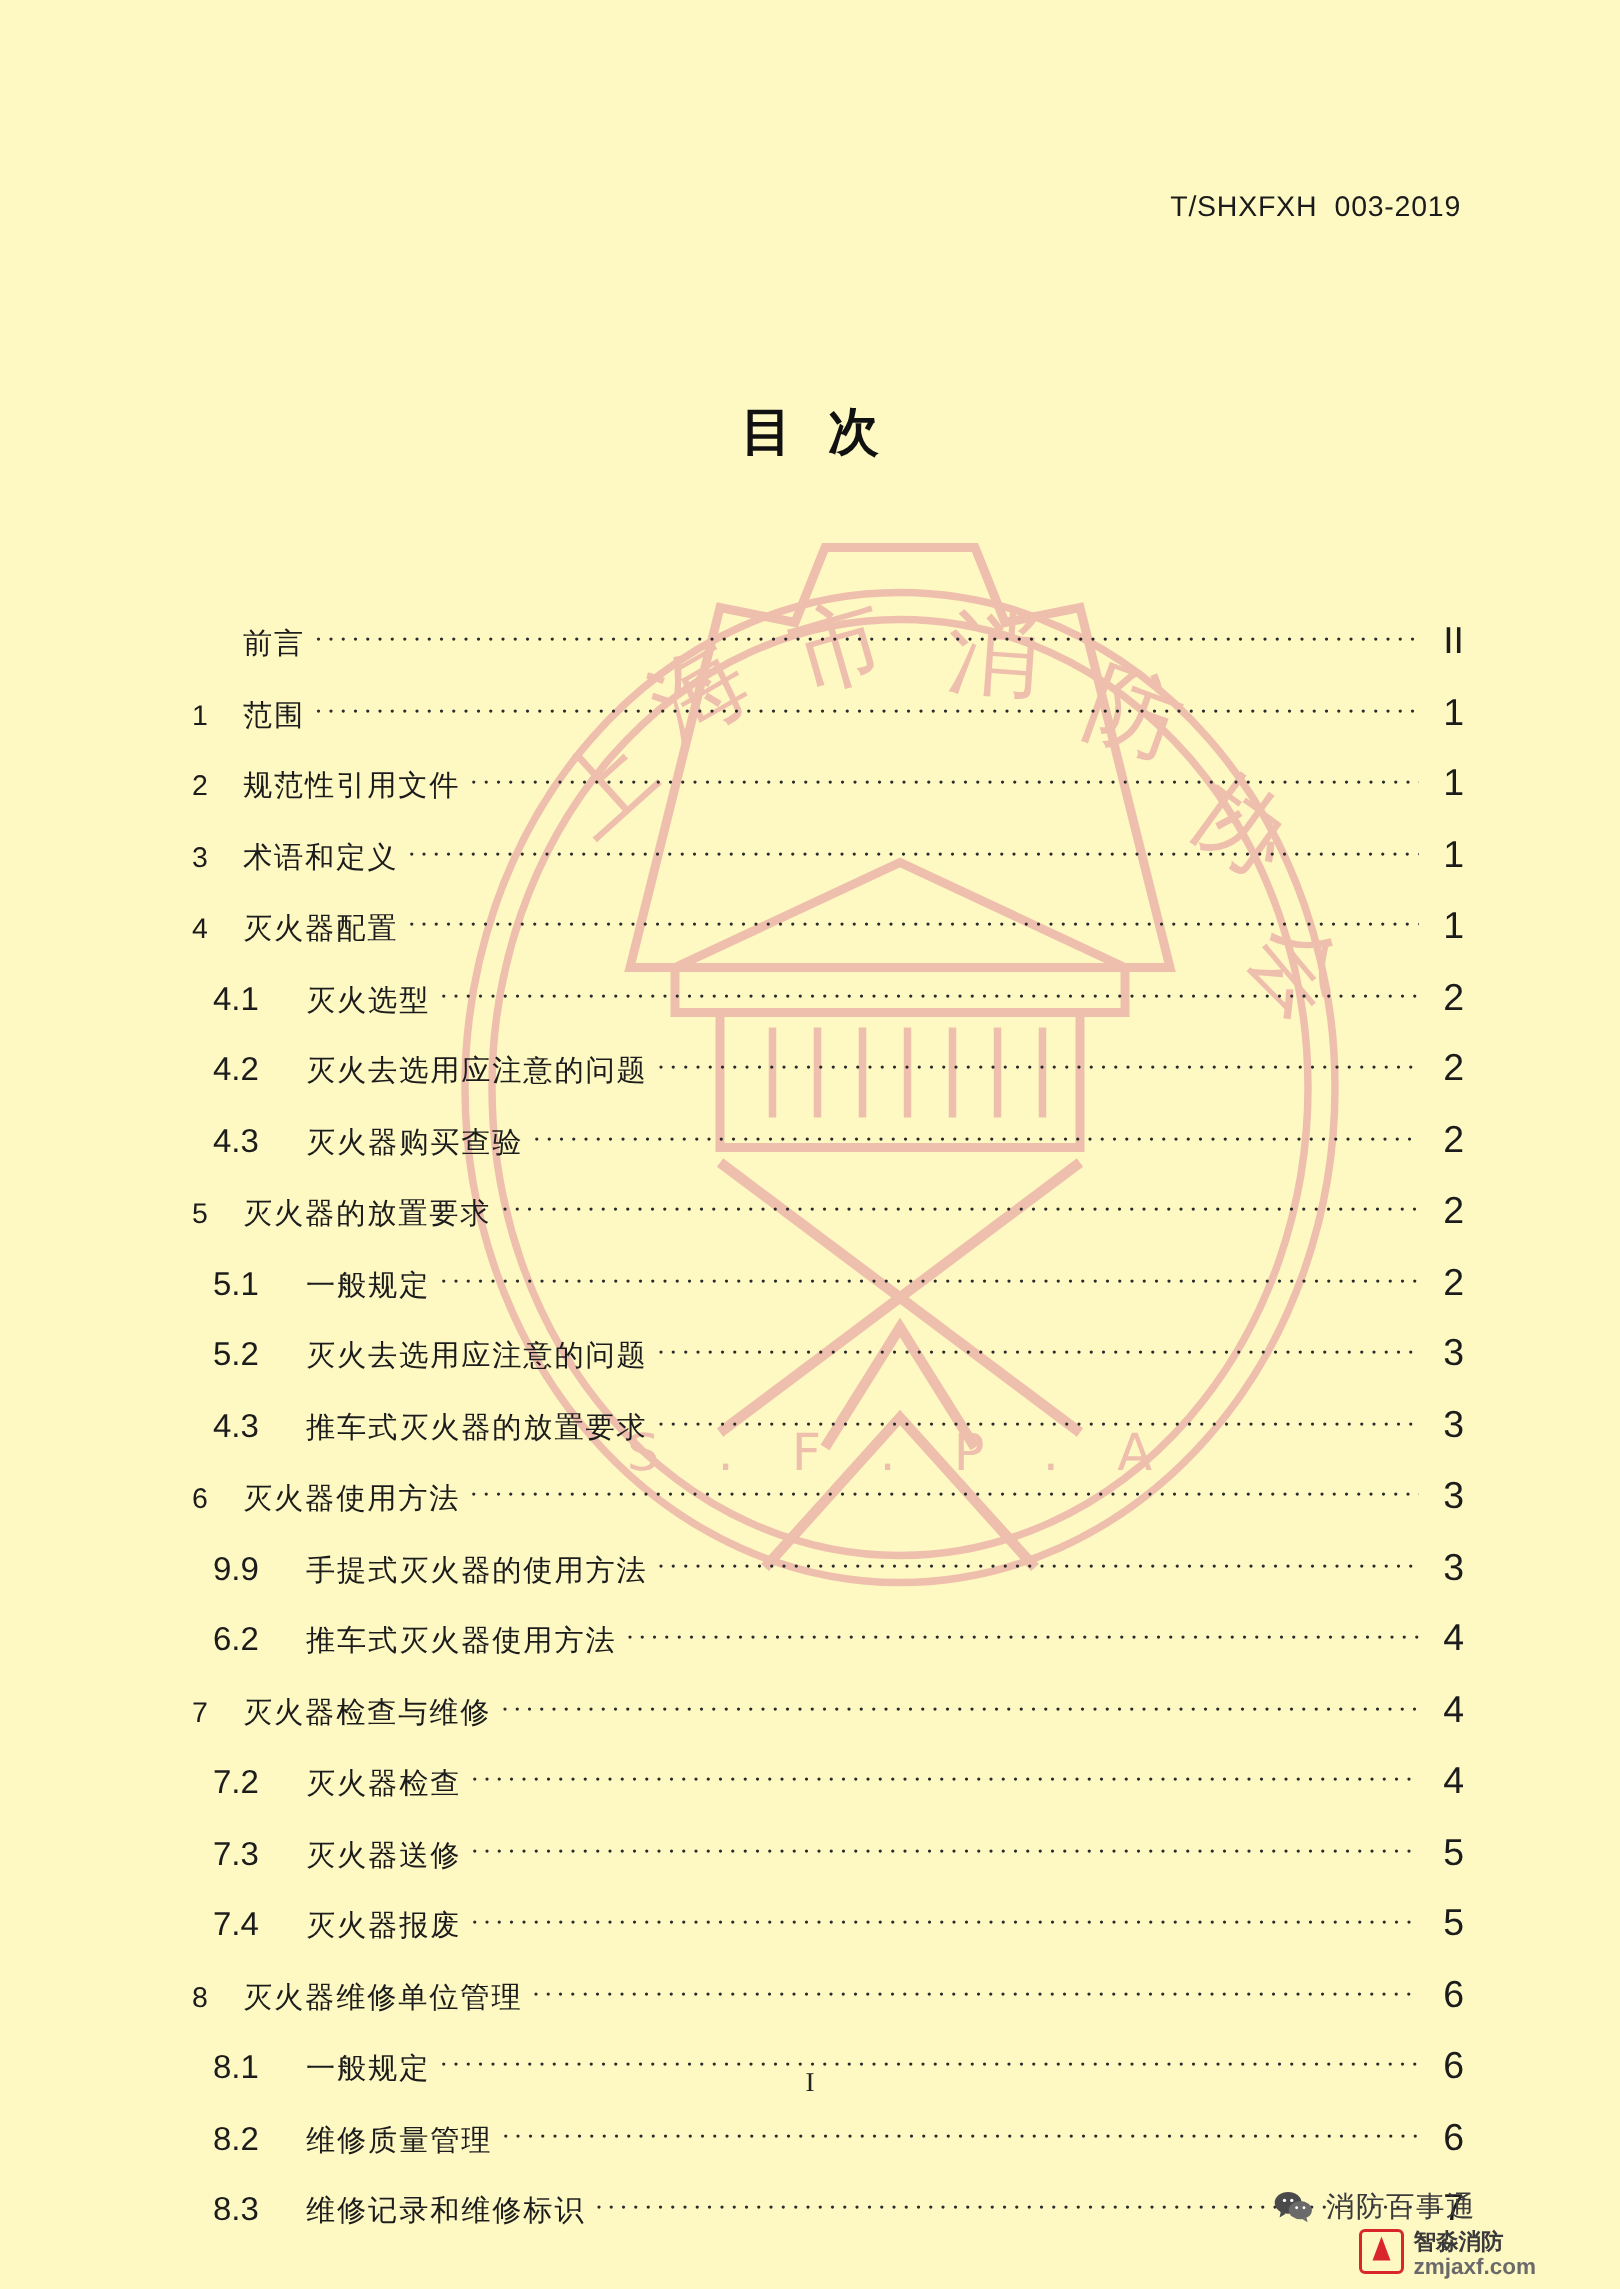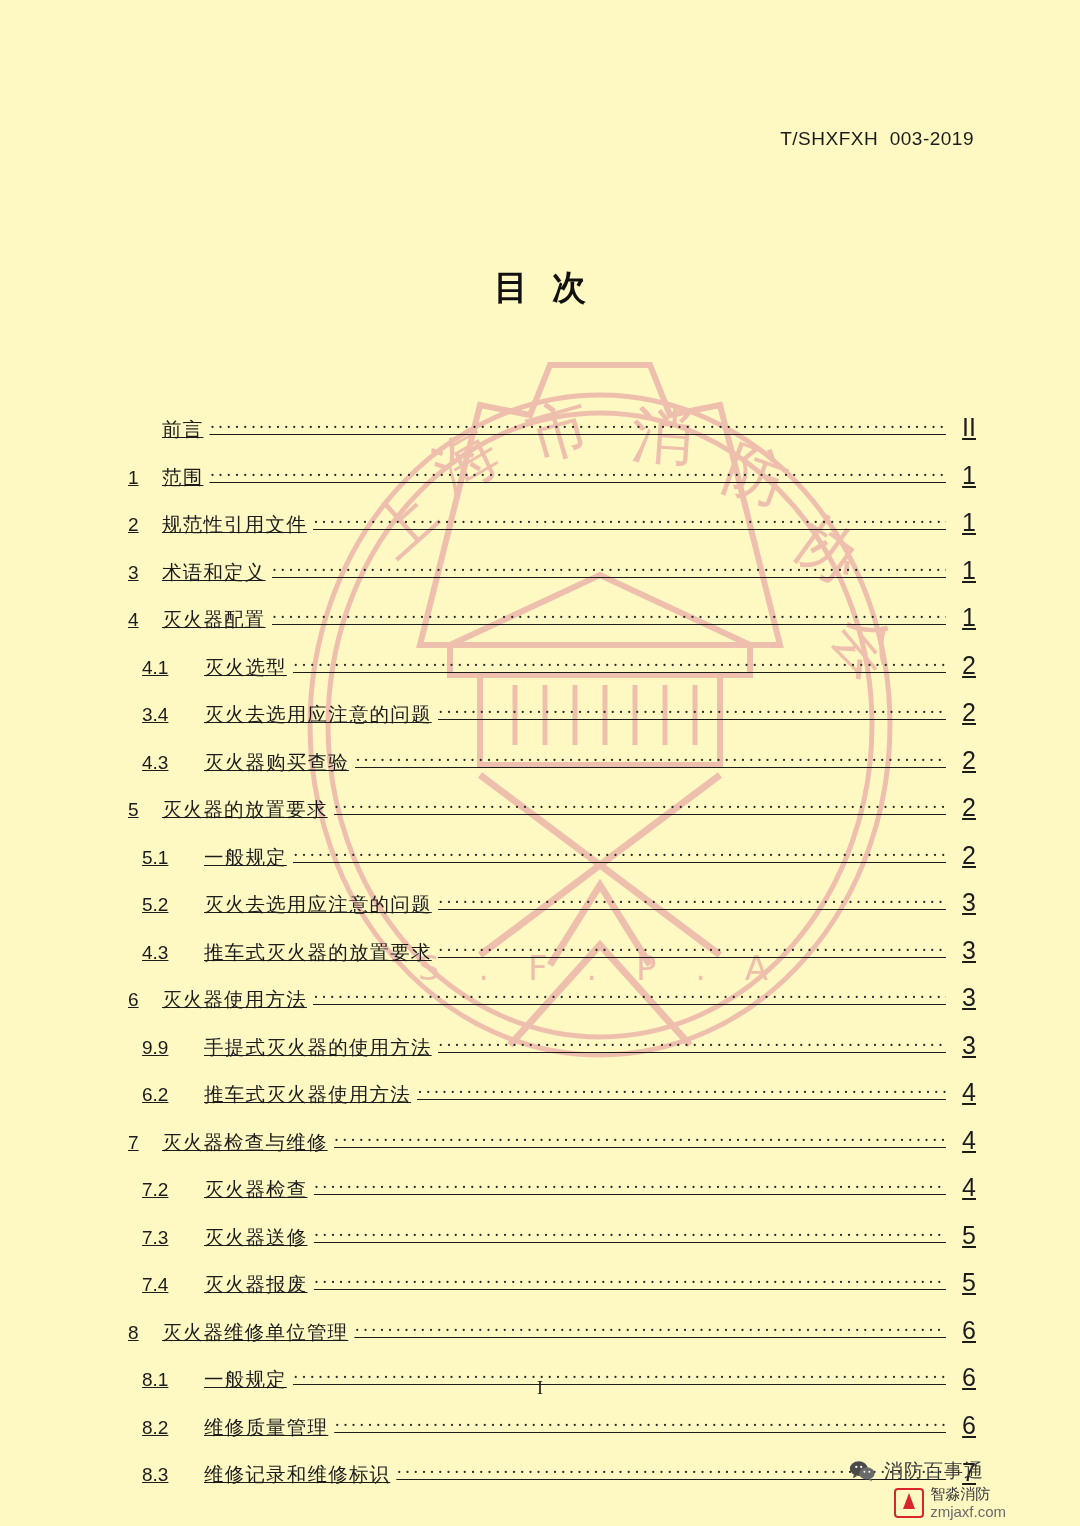--- a/index.html
+++ b/index.html
@@ -64,32 +64,31 @@
     top: 415px;
     width: 848px;
   }
   .toc-row {
     display: flex;
     align-items: baseline;
     font-size: 20.5px;
     line-height: 1;
     height: 47.5px;
     color: #1c1c1c;
-    text-decoration: underline;
   }
   .toc-row .num {
     flex: 0 0 auto;
     width: 34px;
     font-family: "Liberation Sans", "DejaVu Sans", sans-serif;
     font-size: 19px;
   }
   .toc-row.sub .num {
     width: 62px;
     margin-left: 14px;
-    font-size: 19px;
+    font-size: 22px;
   }
   .toc-row .label {
     flex: 0 0 auto;
     font-family: "DejaVu Sans", "Liberation Sans", sans-serif;
     font-size: 19.5px;
     letter-spacing: 1.2px;
     white-space: pre;
   }
   .toc-row.preface .label {
     margin-left: 0;
@@ -139,25 +138,26 @@
     height: 22px;
   }
   .wechat-badge .wx-text {
     font-family: Liberation Mono, monospace;
     font-size: 19px;
     color: #3b3b3b;
     letter-spacing: 1px;
   }
   .site-badge {
     position: absolute;
-    right: 74px;
+    right: 56px;
     bottom: 6px;
     display: flex;
-    align-items: center;
+    align-items: flex-start;
     gap: 6px;
+    font-weight: bold;
   }
   .site-badge .logo-mark {
     width: 26px;
     height: 26px;
     border: 2px solid #d8262c;
     border-radius: 4px;
     position: relative;
     flex: 0 0 auto;
   }
   .site-badge .logo-mark::after {
@@ -272,21 +272,21 @@
     </div>
 
     <div class="toc-row sub">
       <span class="num">4.1</span>
       <span class="label">灭火选型</span>
       <span class="dots">··························································································································································</span>
       <span class="page-no">2</span>
     </div>
 
     <div class="toc-row sub">
-      <span class="num">3.4</span>
+      <span class="num">4.2</span>
       <span class="label">灭火去选用应注意的问题</span>
       <span class="dots">··························································································································································</span>
       <span class="page-no">2</span>
     </div>
 
     <div class="toc-row sub">
       <span class="num">4.3</span>
       <span class="label">灭火器购买查验</span>
       <span class="dots">··························································································································································</span>
       <span class="page-no">2</span>

